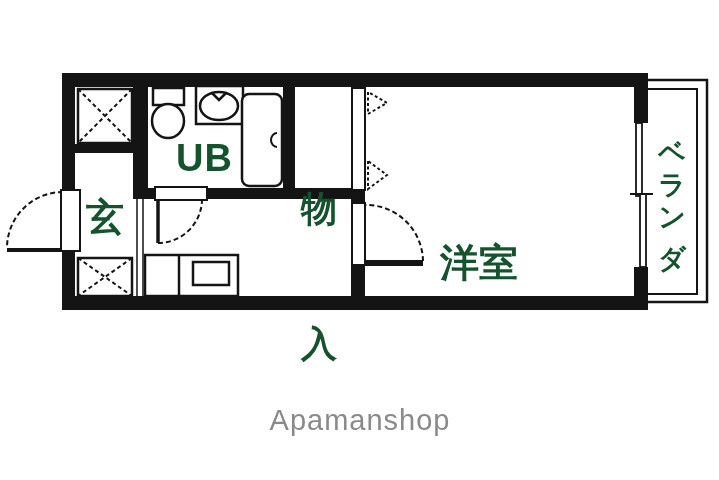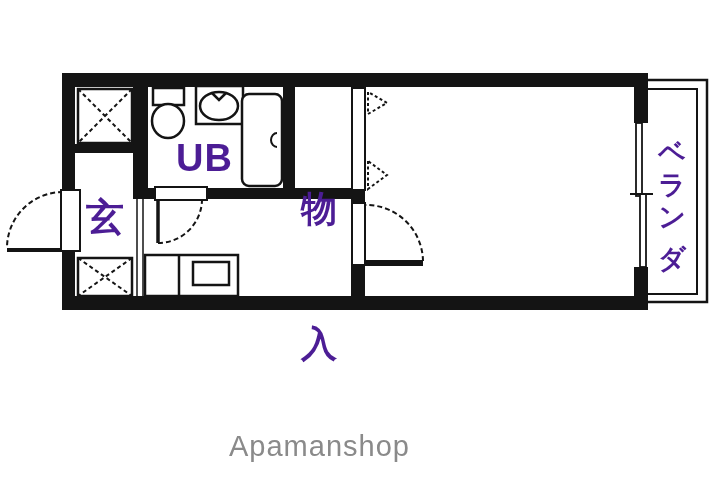--- a/index.html
+++ b/index.html
@@ -6,40 +6,40 @@
   .stage{
     position:relative;
     width:719px;height:480px;
     background:#ffffff;
     overflow:hidden;
     font-family:"Liberation Sans", sans-serif;
   }
   .stage svg{position:absolute;left:0;top:0;}
   .lbl{
     position:absolute;
-    color:#4c1d95;
+    color:#14532d;
     font-weight:600;
     white-space:pre;
     line-height:1;
   }
   .lbl-genkan{left:86px;top:198px;font-size:38px;}
   .lbl-ub{left:176px;top:139px;font-size:38px;letter-spacing:1px;}
   .lbl-storage{left:296px;top:96px;width:46px;font-size:36px;line-height:45px;text-align:center;}
   .lbl-storage span{display:block;}
   .lbl-room{left:440px;top:148px;font-size:39px;line-height:46px;}
   .lbl-room span{display:block;}
   .lbl-balcony{
     left:658px;top:122px;height:150px;
     font-size:27px;letter-spacing:3px;
     writing-mode:vertical-rl;text-orientation:upright;
   }
   .watermark{
     position:absolute;left:229px;top:404px;width:262px;
-    text-align:left;font-size:29px;font-weight:400;
-    color:#8a8a8a;letter-spacing:1px;margin-top:26px;
+    text-align:center;font-size:29px;font-weight:400;
+    color:#8a8a8a;letter-spacing:1px;
   }
 </style>
 </head>
 <body>
 
 <div class="stage">
 
   <svg width="719" height="480" viewBox="0 0 719 480">
 
     <g>
@@ -133,18 +133,19 @@
   <div class="lbl lbl-genkan">玄</div>
 
   <div class="lbl lbl-ub">UB</div>
 
   <div class="lbl lbl-storage">
     <span>物</span>
     <span>入</span>
   </div>
 
   <div class="lbl lbl-room">
+    <span>洋室</span>
   </div>
 
   <div class="lbl lbl-balcony">ベランダ</div>
 
   <div class="watermark">Apamanshop</div>
 </div>
 
 </body></html>

